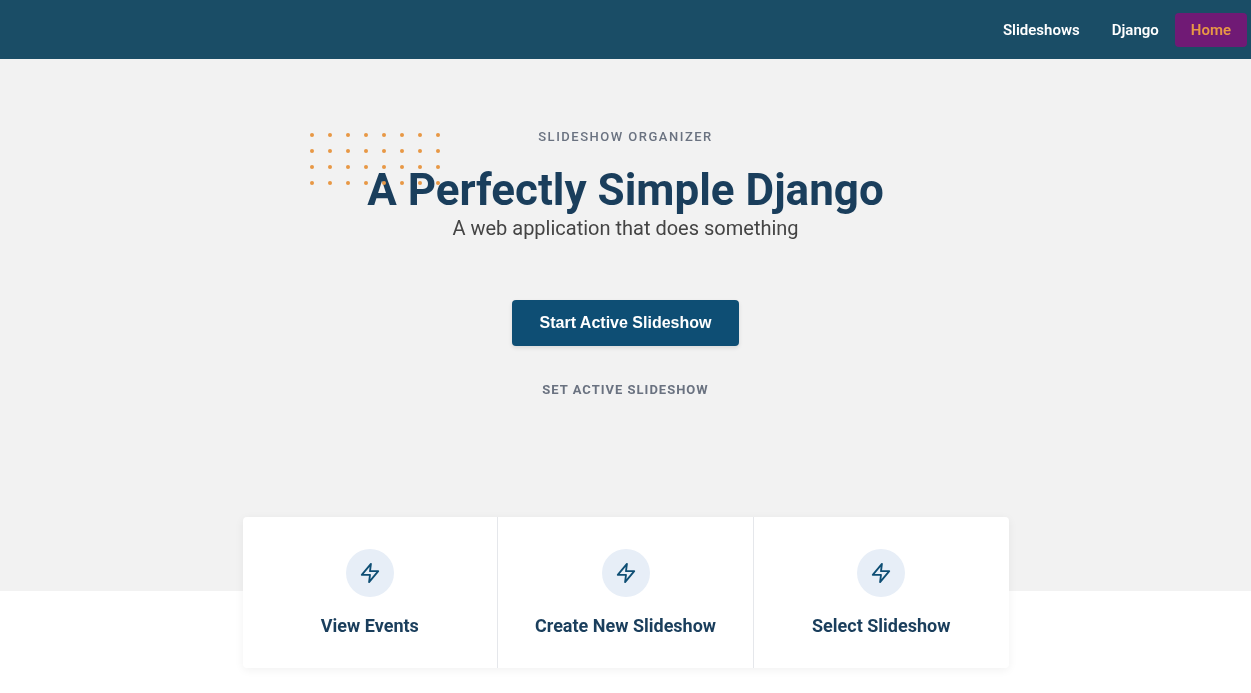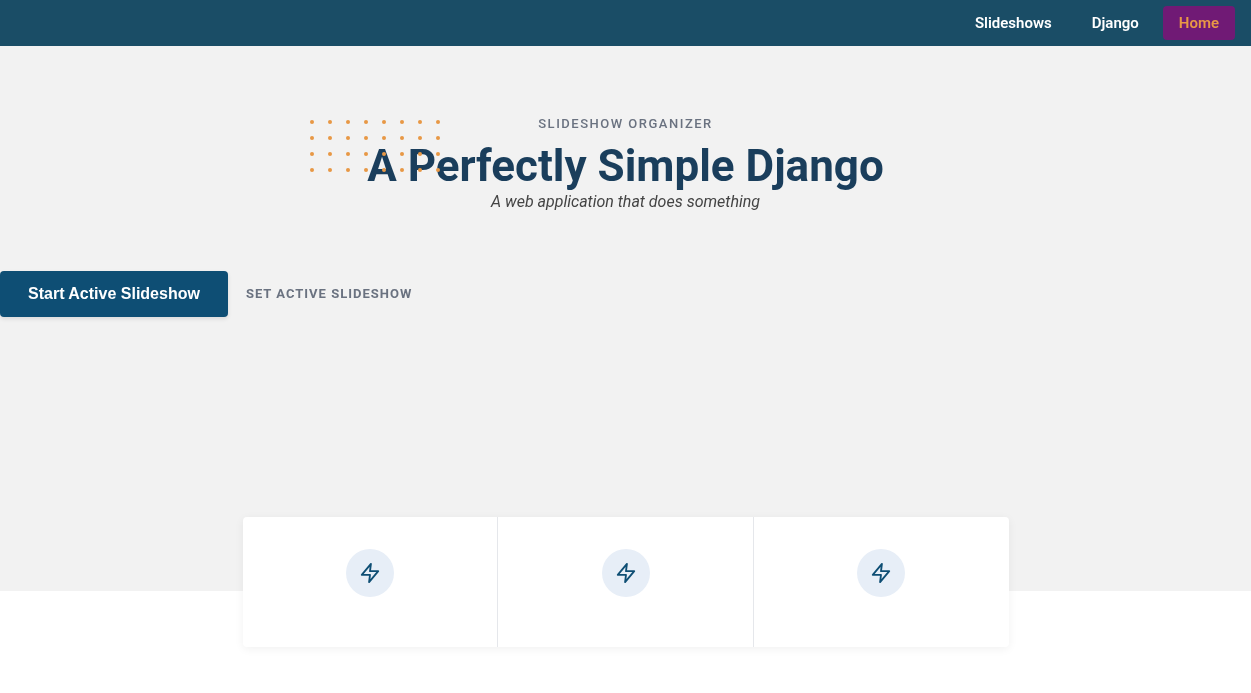--- a/index.html
+++ b/index.html
@@ -11,26 +11,25 @@
       font-family: -apple-system, BlinkMacSystemFont, 'Segoe UI', Roboto, Helvetica, Arial, sans-serif;
       background: #f2f2f2;
       color: #1a3652;
       width: 1251px;
       height: 693px;
       overflow: hidden;
       position: relative;
     }
     .navbar {
       background: #1a4d66;
-      height: 46px;
+      height: 59px;
       display: flex;
       justify-content: flex-end;
       align-items: center;
-      padding: 0 16px;
-      gap: 8px;
+      padding: 0 4px;
     }
     .nav-link {
       color: #ffffff;
       text-decoration: none;
       font-weight: 600;
       font-size: 15px;
       padding: 8px 16px;
       border-radius: 4px;
       cursor: pointer;
     }
@@ -55,39 +54,38 @@
       width: 4px;
       height: 4px;
       background: #e89845;
       border-radius: 50%;
     }
     .eyebrow {
       font-size: 13px;
       letter-spacing: 1.5px;
       color: #6a7280;
       font-weight: 500;
-      margin-bottom: 10px;
+      margin-bottom: 21px;
     }
     .headline {
       font-size: 44px;
       font-weight: 700;
       color: #1a3e5c;
       line-height: 1.15;
     }
     .tagline {
-      font-size: 16px;
-      font-style: italic;
+      font-size: 20px;
       color: #444;
       margin-bottom: 60px;
     }
     .actions {
       display: flex;
-      flex-direction: row;
+      flex-direction: column;
       align-items: center;
-      gap: 18px;
+      gap: 36px;
     }
     .btn-primary {
       background: #0e4e74;
       color: #ffffff;
       border: none;
       padding: 14px 28px;
       font-size: 16px;
       font-weight: 600;
       border-radius: 4px;
       cursor: pointer;
@@ -216,28 +214,31 @@
 
 <div class="bottom-bg"></div>
 
 <div class="cards">
   <div class="card">
     <div class="icon-circle">
       <svg viewBox="0 0 24 24">
           <polygon points="13 2 3 14 12 14 11 22 21 10 12 10 13 2"></polygon>
         </svg>
     </div>
+    <div class="card-title">View Events</div>
   </div>
   <div class="card">
     <div class="icon-circle">
       <svg viewBox="0 0 24 24">
           <polygon points="13 2 3 14 12 14 11 22 21 10 12 10 13 2"></polygon>
         </svg>
     </div>
+    <div class="card-title">Create New Slideshow</div>
   </div>
   <div class="card">
     <div class="icon-circle">
       <svg viewBox="0 0 24 24">
           <polygon points="13 2 3 14 12 14 11 22 21 10 12 10 13 2"></polygon>
         </svg>
     </div>
+    <div class="card-title">Select Slideshow</div>
   </div>
 </div>
 
 </body></html>

